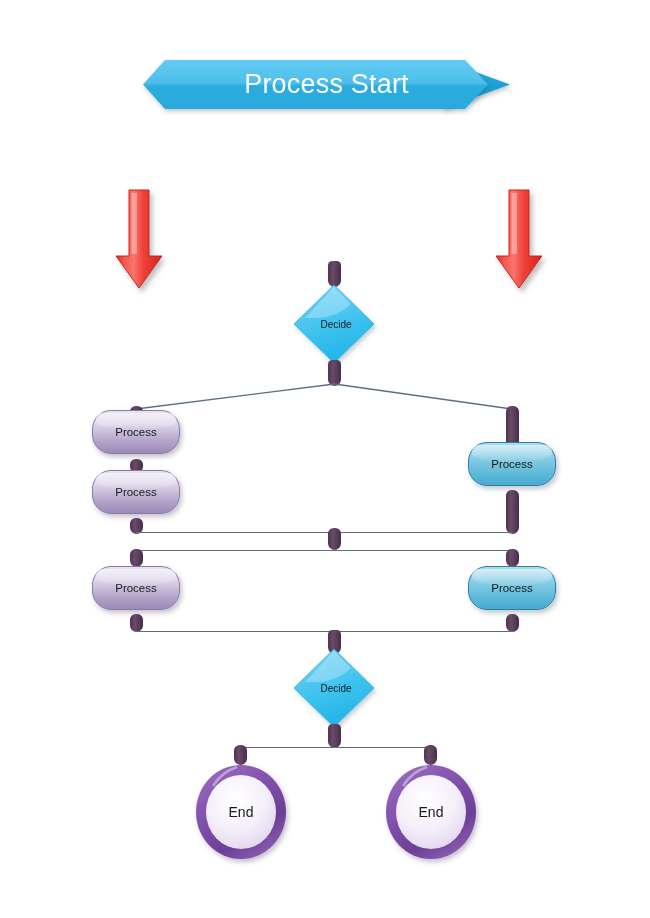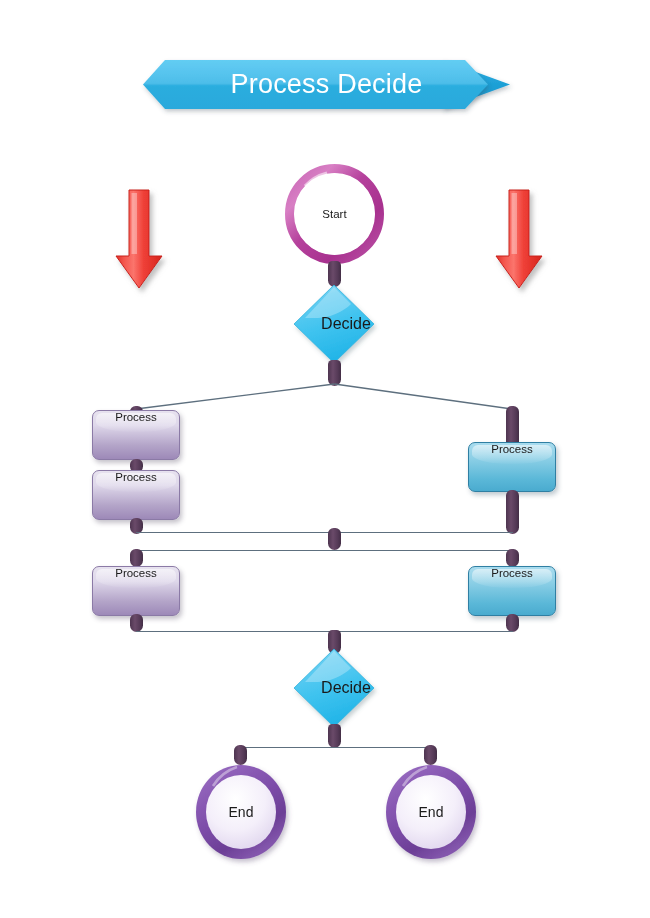--- a/index.html
+++ b/index.html
@@ -80,36 +80,36 @@
     font-size: 14px;
     color: #1a1a1a;
     z-index: 3;
     pointer-events: none;
   }
 
   
   .decision { width: 82px; height: 80px; }
   .decision .lbl {
     position: absolute;
-    left: 12px; top: 0;
+    left: 2px; top: 0;
     width: 82px; height: 80px;
     display: flex; align-items: center; justify-content: center;
-    font-size: 16px;
+    font-size: 10px;
     color: #1a1a1a;
     z-index: 3;
     pointer-events: none;
   }
 
   
   .proc {
     width: 88px;
-    height: 50px;
-    border-radius: 7px;
+    height: 44px;
+    border-radius: 19px;
     display: flex;
-    align-items: flex-start;
+    align-items: center;
     justify-content: center;
     font-size: 11.5px;
     color: #1a1a1a;
     box-sizing: border-box;
   }
   .proc.purple {
     background: linear-gradient(to bottom, #e7e2ef 0%, #ded7ea 30%, #b3a4c8 72%, #9d89b8 100%);
     border: 1px solid #8b7aa6;
     box-shadow: 2px 3px 5px rgba(80,70,95,0.33);
   }
@@ -170,21 +170,21 @@
           <feDropShadow dx="1.5" dy="2.5" stdDeviation="2.2" flood-color="#3a4a55" flood-opacity="0.30"></feDropShadow>
         </filter>
       </defs>
 
       <path d="M300,0 L367,24.5 L300,49 Z" fill="url(#bannerTail)" filter="url(#bannerShadow)"></path>
 
       <path d="M0,24.5 L22,0 L322,0 L345,24.5 L322,49 L22,49 Z" fill="url(#bannerGrad)" filter="url(#bannerShadow)"></path>
 
       <path d="M0,24.5 L22,0 L322,0 L345,24.5 L322,24.5 L22,24.5 Z" fill="#ffffff" opacity="0.12"></path>
     </svg>
-    <div class="banner-label">Process Decide</div>
+    <div class="banner-label">Process Start</div>
   </div>
 
   <div class="red-arrow left">
     <svg width="52" height="105" viewBox="0 0 52 105">
       <defs>
         <linearGradient id="redGrad" x1="0" y1="0" x2="1" y2="0">
           <stop offset="0%" stop-color="#e03028"></stop>
           <stop offset="18%" stop-color="#f4584f"></stop>
           <stop offset="38%" stop-color="#fb746c"></stop>
           <stop offset="60%" stop-color="#ef4038"></stop>
@@ -199,37 +199,20 @@
     </svg>
   </div>
 
   <div class="red-arrow right">
     <svg width="52" height="105" viewBox="0 0 52 105">
       <path d="M16,2 L36,2 L36,68 L49,68 L26,100 L3,68 L16,68 Z" fill="url(#redGrad)" stroke="#c9201a" stroke-width="1" filter="url(#redShadow)"></path>
       <path d="M18.5,5 L24,5 L24,66 L18.5,66 Z" fill="#ffffff" opacity="0.34"></path>
     </svg>
   </div>
 
-  <div class="node term-start" style="left:287px; top:166px;">
-    <svg width="95" height="96" viewBox="0 0 95 96">
-      <defs>
-        <linearGradient id="startRing" x1="0" y1="0" x2="1" y2="1">
-          <stop offset="0%" stop-color="#c765b4"></stop>
-          <stop offset="22%" stop-color="#d87fc4"></stop>
-          <stop offset="45%" stop-color="#b5419c"></stop>
-          <stop offset="72%" stop-color="#a8318f"></stop>
-          <stop offset="100%" stop-color="#bb52a6"></stop>
-        </linearGradient>
-      </defs>
-      <ellipse cx="47.5" cy="48" rx="45" ry="45.5" fill="none" stroke="url(#startRing)" stroke-width="9"></ellipse>
-      <ellipse cx="47.5" cy="48" rx="40" ry="40.5" fill="#ffffff"></ellipse>
-      <path d="M18,20 A45,45 0 0,1 40,7" fill="none" stroke="#ffffff" stroke-width="3.2" opacity="0.55"></path>
-    </svg>
-    <div class="lbl">Start</div>
-  </div>
 
   <div class="pill tip" style="left:328px; top:261px;"></div>
 
   <div class="node decision" style="left:293px; top:284px;">
     <svg width="82" height="80" viewBox="0 0 82 80">
       <defs>
         <linearGradient id="diaGrad" x1="0" y1="0" x2="0.35" y2="1">
           <stop offset="0%" stop-color="#9fe3f8"></stop>
           <stop offset="25%" stop-color="#63cdf2"></stop>
           <stop offset="60%" stop-color="#3fc3ef"></stop>

